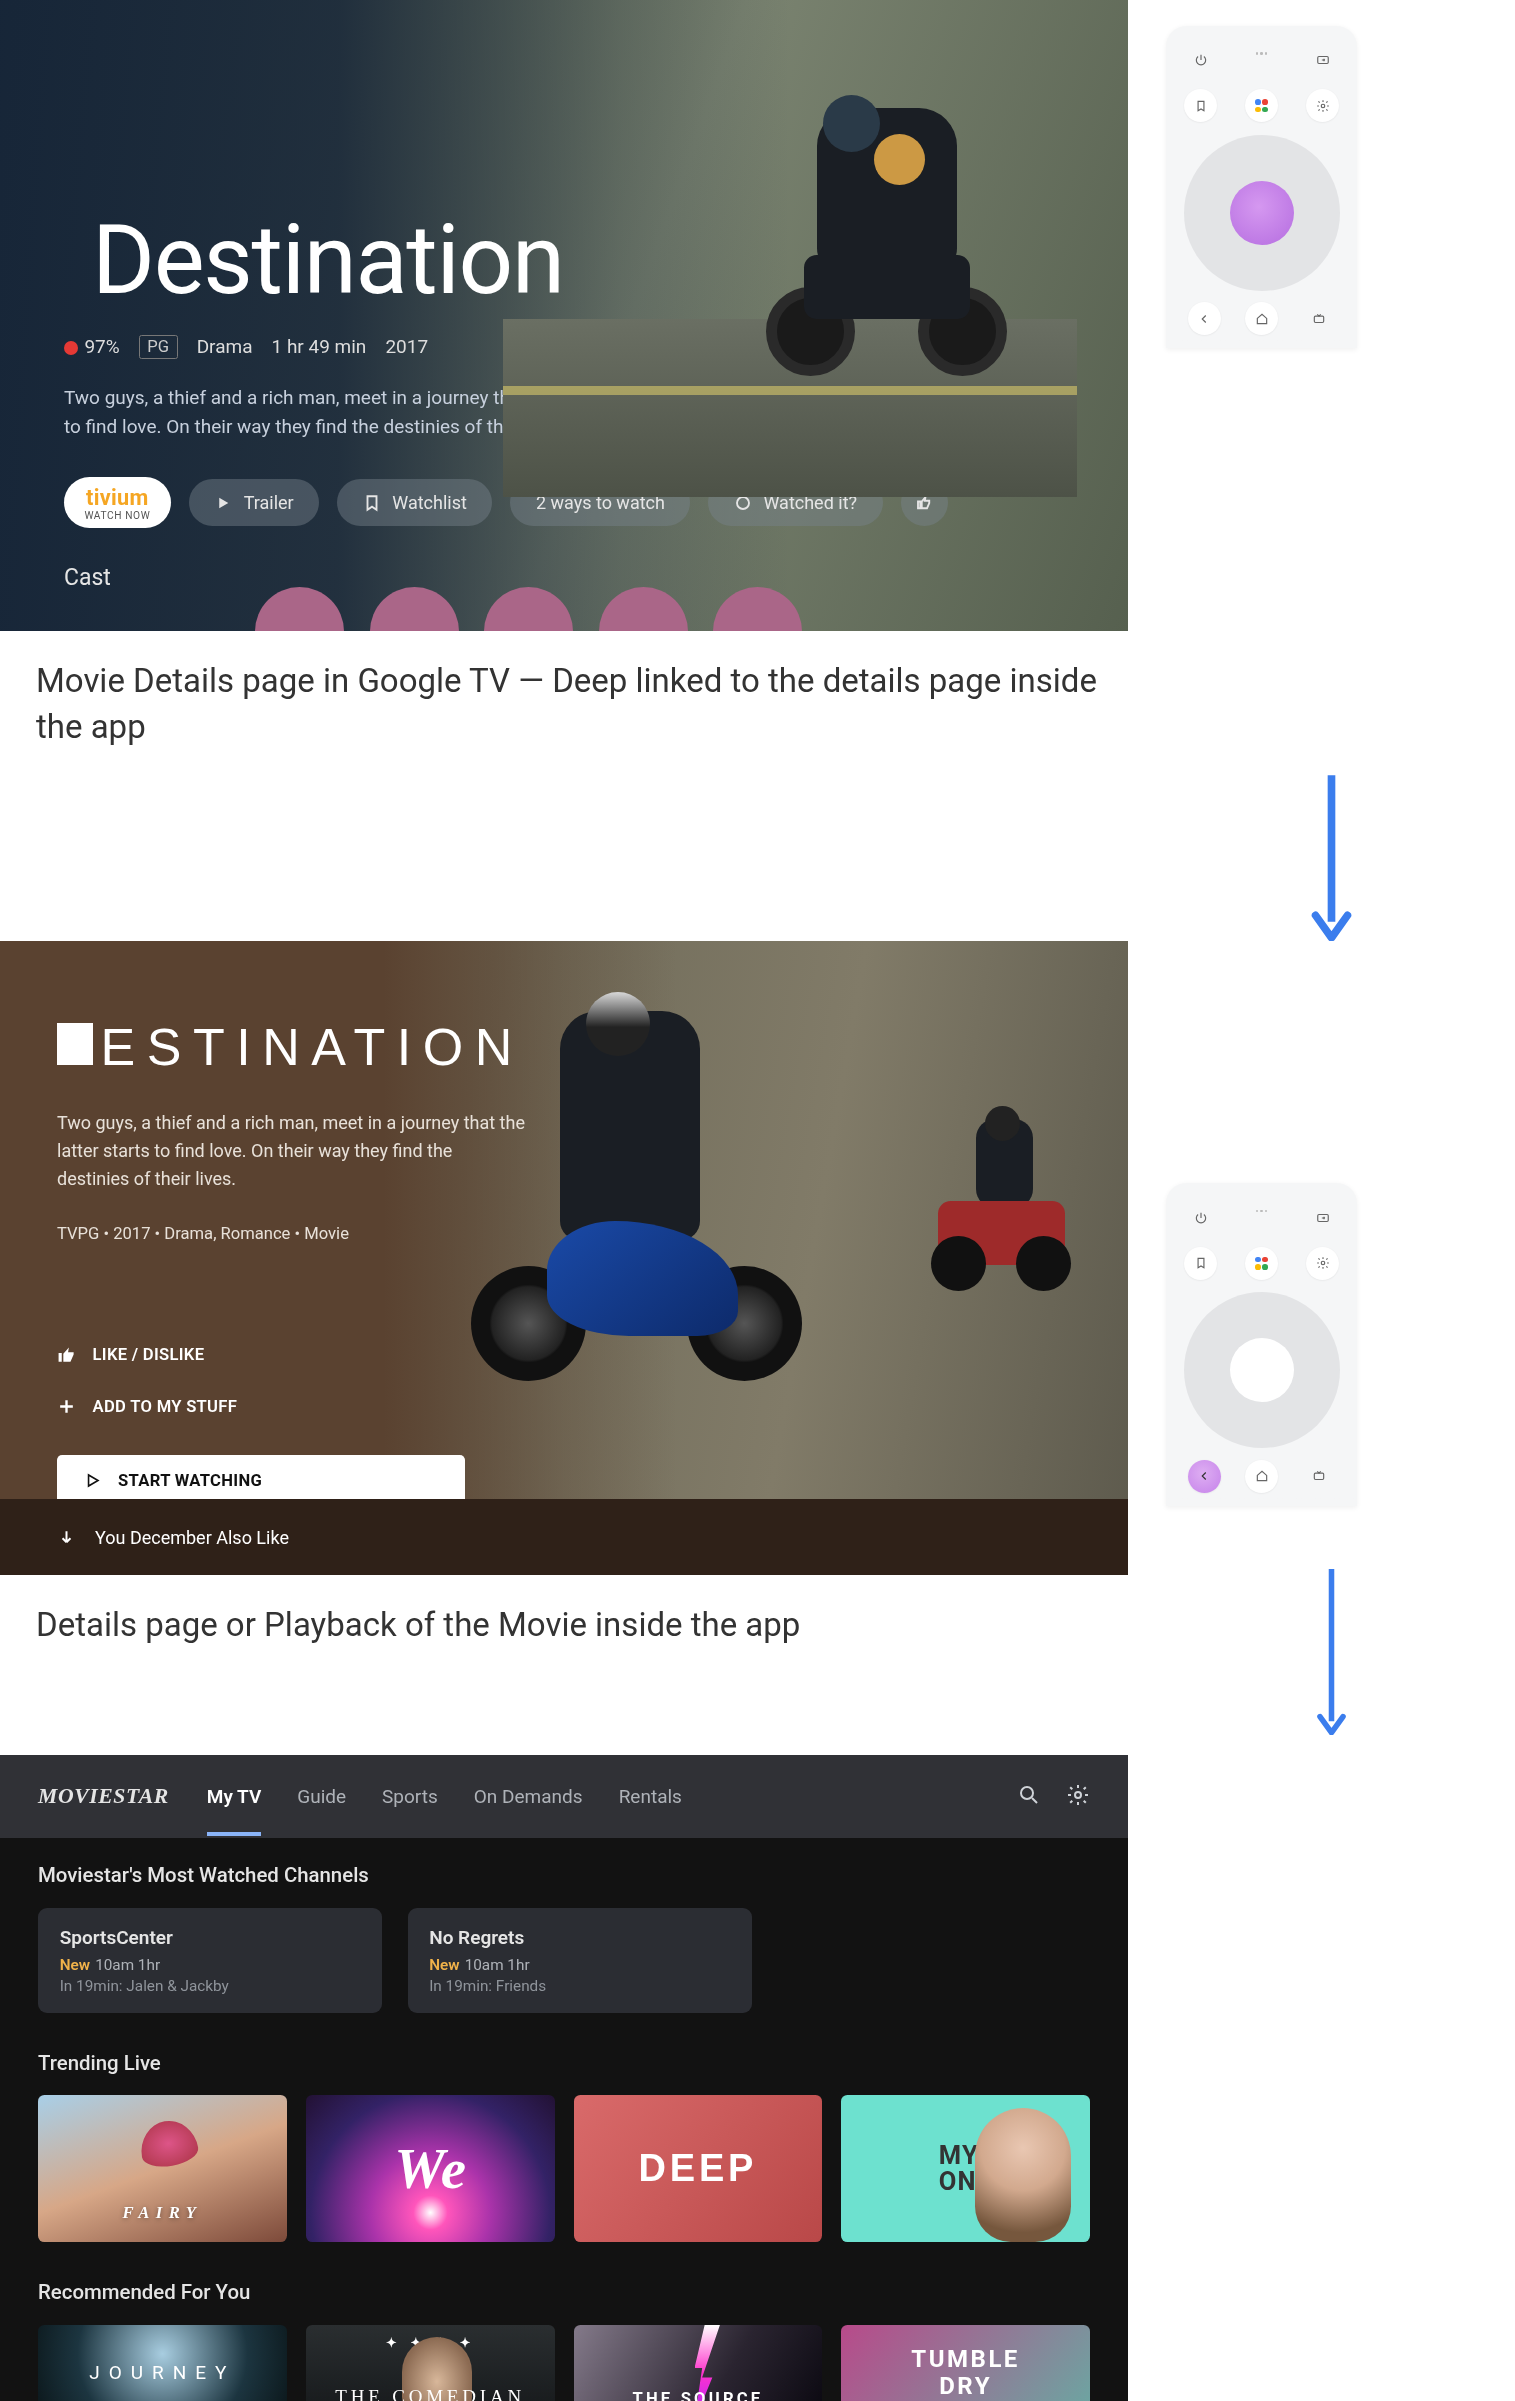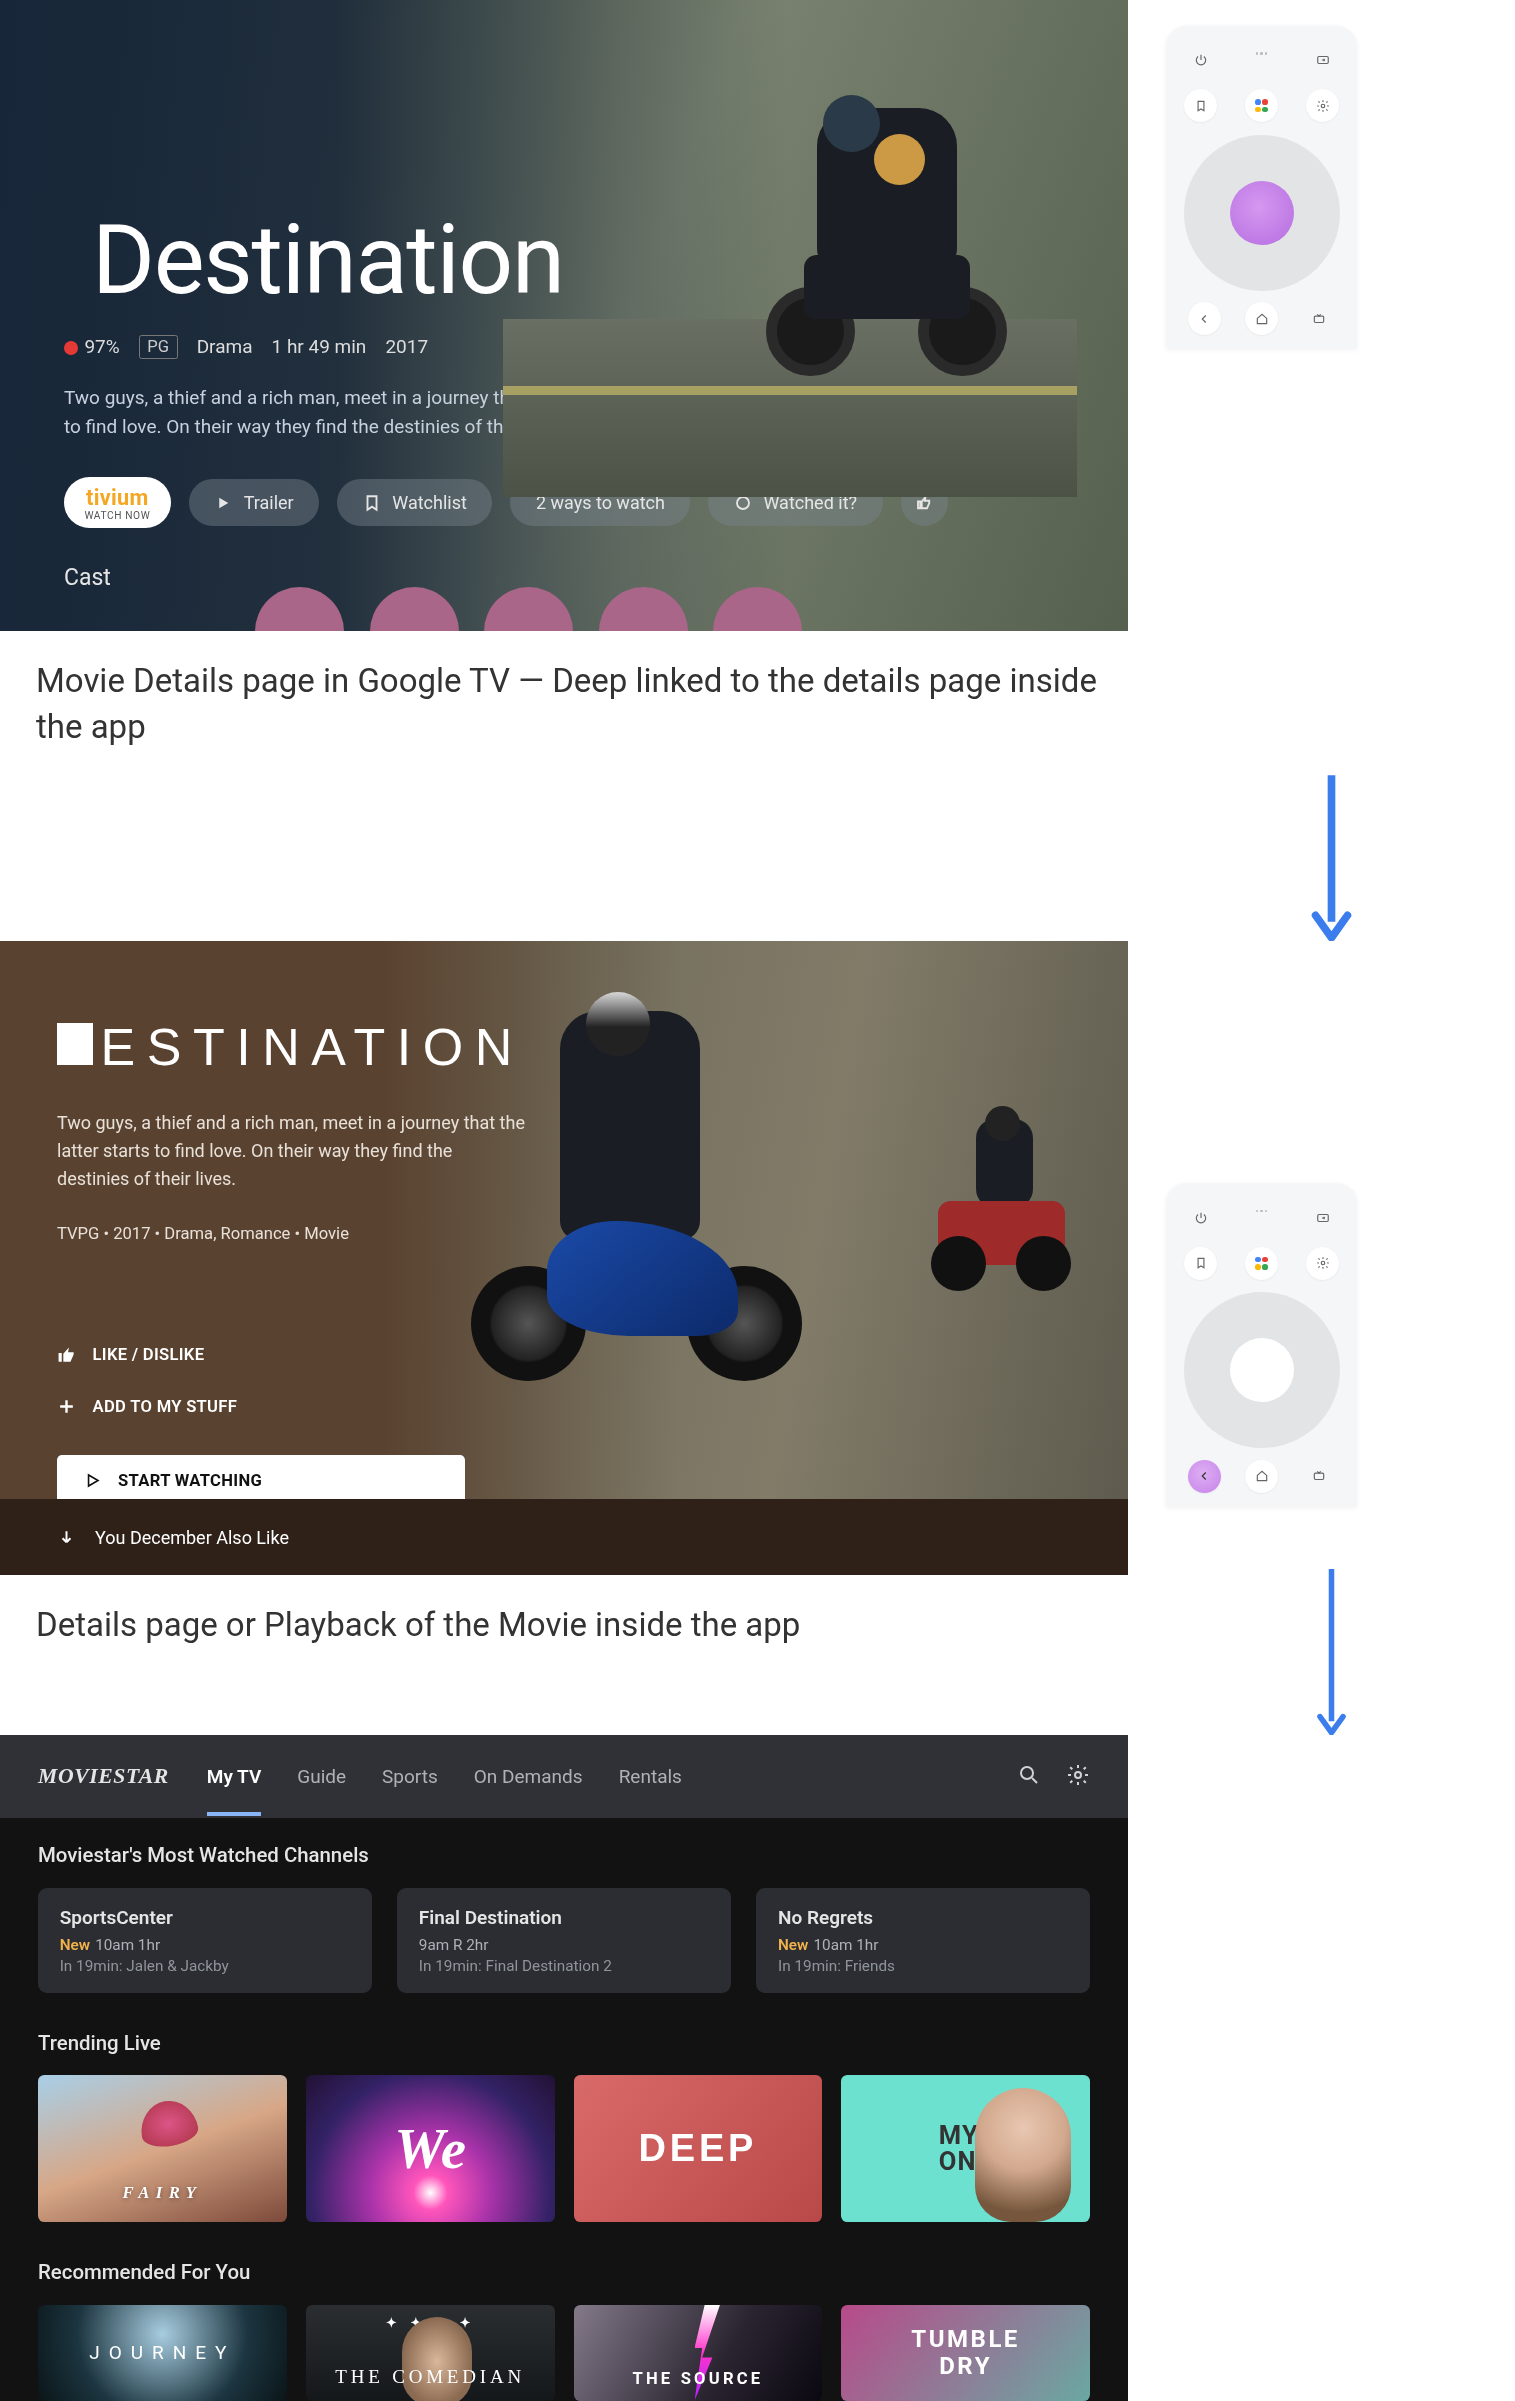--- a/index.html
+++ b/index.html
@@ -64,21 +64,21 @@
   .s2 .bwheel.bl{left:0;} .s2 .bwheel.br{right:0;}
   .s2 .moto2{position:absolute;right:38px;top:178px;width:178px;height:191px;}
   .s2 .m2b{position:absolute;top:0;left:64px;width:57px;height:89px;background:#1a1e24;border-radius:19px;}
   .s2 .m2h{position:absolute;top:-12.7px;left:73px;width:35px;height:35px;border-radius:50%;background:#222;}
   .s2 .m2bike{position:absolute;bottom:45px;left:25.5px;width:127px;height:64px;background:#9e2a2a;border-radius:12.7px;}
   .s2 .m2w{position:absolute;bottom:19px;width:55px;height:55px;border-radius:50%;background:#111;}
   .s2 .m2w.l{left:19px;} .s2 .m2w.r{right:19px;}
 
   
   .s3 { width:1128px; background:#121212; color:#e5e5e5; padding-bottom:0;}
-  .s3 .topbar{height:83px;display:flex;align-items:center;padding:0 38px;background:#303136;}
+  .s3 .topbar{height:83px;display:flex;align-items:center;padding:0 38px;background:#303136;margin-top:20px;}
   .s3 .brand{font-family:Georgia,serif;font-style:italic;font-weight:700;font-size:21.7px;letter-spacing:0.6px;margin-right:38px;}
   .s3 .tabs{display:flex;gap:36px;font-size:19px;color:#aeb2b8;}
   .s3 .tab{padding:28px 0;position:relative;color:#aeb2b8;}
   .s3 .tab.active{color:#fff;font-weight:600;}
   .s3 .tab.active::after{content:"";position:absolute;left:0;right:0;bottom:0;height:3.8px;background:#8ab4f8;}
   .s3 .spacer{flex:1;}
   .s3 .tbicons{display:flex;gap:25.5px;align-items:center;}
   .s3 .tbicons svg{width:24px;height:24px;stroke:#cfd3d8;fill:none;stroke-width:2;}
   .s3 .sec{padding:25.5px 38px 12.7px 38px;}
   .s3 .sectitle{font-size:20.4px;font-weight:500;margin-bottom:20.4px;}
@@ -438,25 +438,20 @@
 
       <div class="sec">
         <div class="sectitle">Moviestar's Most Watched Channels</div>
         <div class="channels">
           <div class="chan">
             <div class="ct">SportsCenter</div>
             <div class="l2"><span class="newtag">New</span><span>10am 1hr</span></div>
             <div class="l3">In 19min: Jalen &amp; Jackby</div>
           </div>
           <div class="chan">
-            <div class="ct">Final Destination</div>
-            <div class="l2">9am R 2hr</div>
-            <div class="l3">In 19min: Final Destination 2</div>
-          </div>
-          <div class="chan">
             <div class="ct">No Regrets</div>
             <div class="l2"><span class="newtag">New</span><span>10am 1hr</span></div>
             <div class="l3">In 19min: Friends</div>
           </div>
         </div>
       </div>
 
       <div class="sec">
         <div class="sectitle">Trending Live</div>
         <div class="row-tiles">

